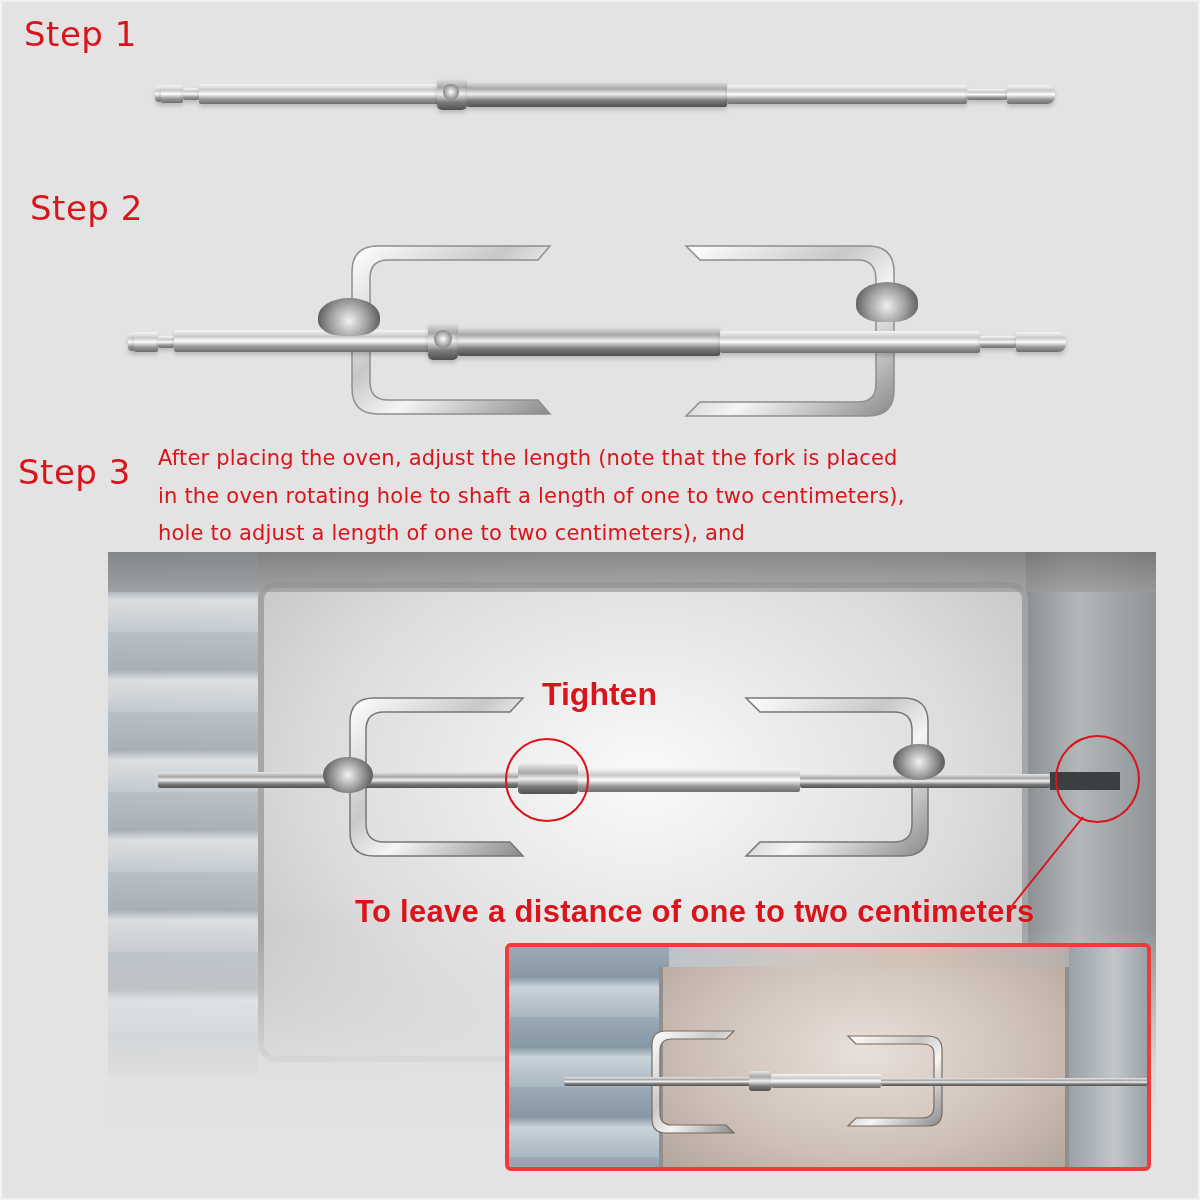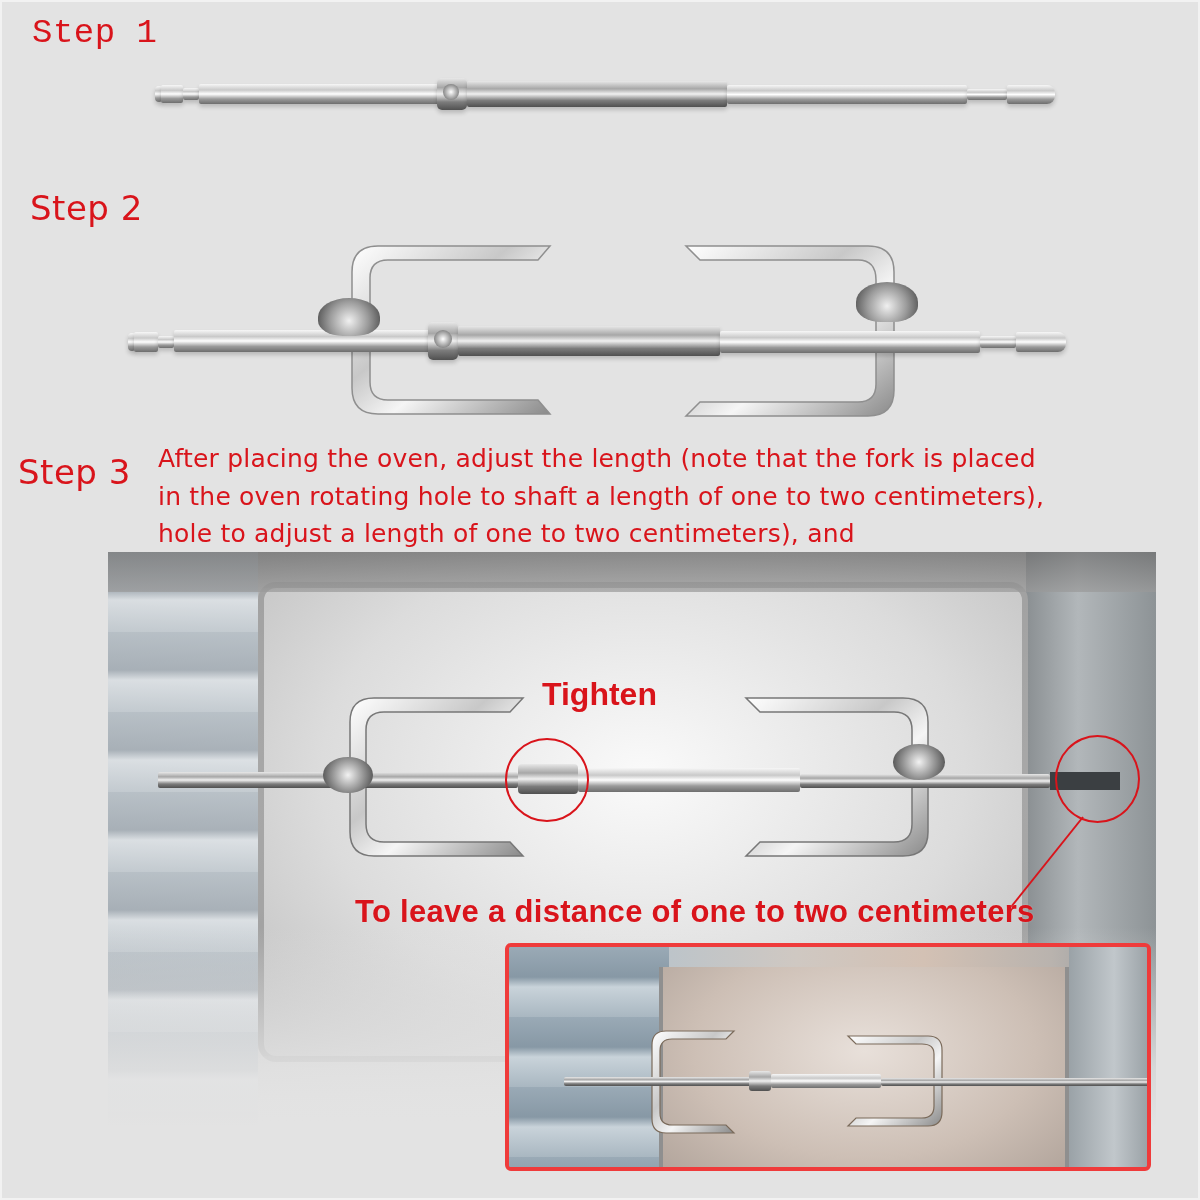--- a/index.html
+++ b/index.html
@@ -69,21 +69,21 @@
     opacity: 0.7;
   }
   .oven-fade {
     position: absolute; left: 0; bottom: 0; width: 100%; height: 200px;
     background: linear-gradient(to bottom, rgba(227,227,227,0) 0%, rgba(227,227,227,0.85) 70%, #e3e3e3 100%);
   }
 
   .step3-text {
     position: absolute; left: 158px; top: 440px; width: 980px;
     color: #d9141b;
-    font-size: 25px;
+    font-size: 21px;
     line-height: 37.5px;
     letter-spacing: 0.2px;
   }
   .step3-text span { display: block; white-space: nowrap; }
 
   .callout {
     position: absolute; color: #d9141b; font-weight: bold;
     font-family: "Liberation Sans", sans-serif;
     text-shadow: 0 0 2px rgba(255,255,255,0.3);
   }
@@ -97,21 +97,21 @@
     overflow: hidden;
     background: linear-gradient(to right, #9fb0bd 0%, #b8c3cb 20%, #cfc8c2 45%, #d3c1b4 65%, #b9b3ae 85%, #8e969c 100%);
   }
   .inset > div, .inset > svg { position: absolute; }
 </style>
 </head>
 <body>
 
 <div class="frame"></div>
 
-<div class="step-label" style="left:32px; top:14px;font-family:Liberation Mono, monospace;">Step 1</div>
+<div class="step-label" style="left:24px; top:14px;">Step 1</div>
 
 <div class="rod1">
 
   <div class="metal shadow" style="left:0; top:6px; width:8px; height:16px; border-radius:4px;"></div>
   <div class="metal shadow" style="left:6px; top:5px; width:22px; height:18px;"></div>
   <div class="metal shadow" style="left:28px; top:8px; width:16px; height:12px;"></div>
   <div class="metal shadow" style="left:44px; top:4px; width:240px; height:20px;"></div>
 
   <div class="metal-dark shadow" style="left:282px; top:-2px; width:30px; height:32px; border-radius:5px;"></div>
   <div style="left:288px; top:4px; width:16px; height:16px; border-radius:50%; background:radial-gradient(circle,#fff 0%,#888 70%,#555 100%);"></div>

